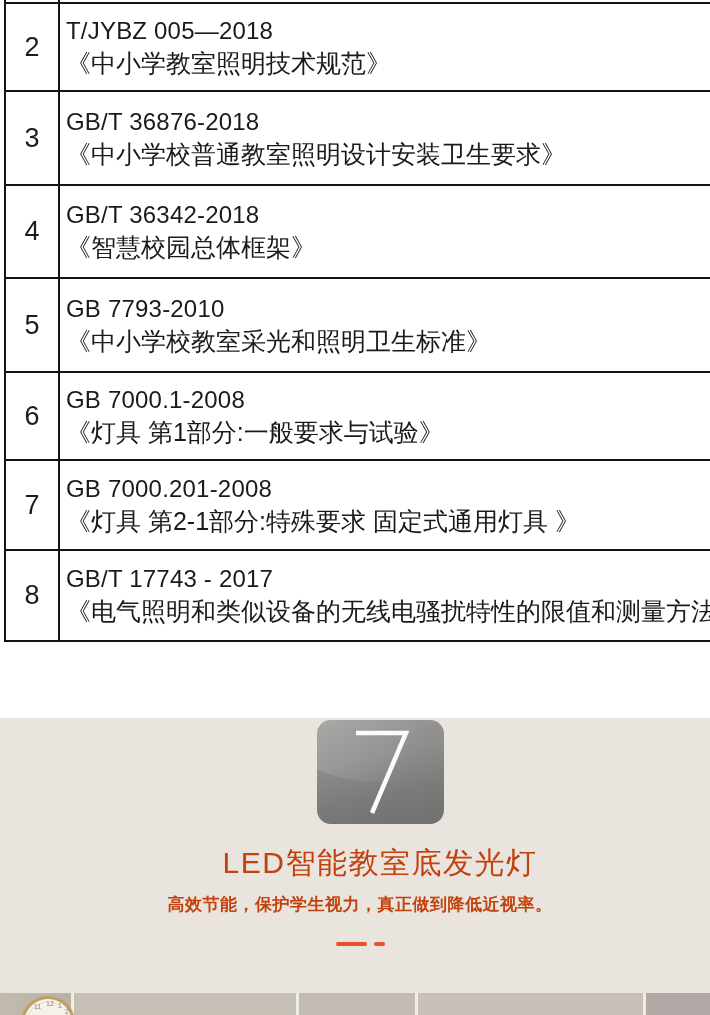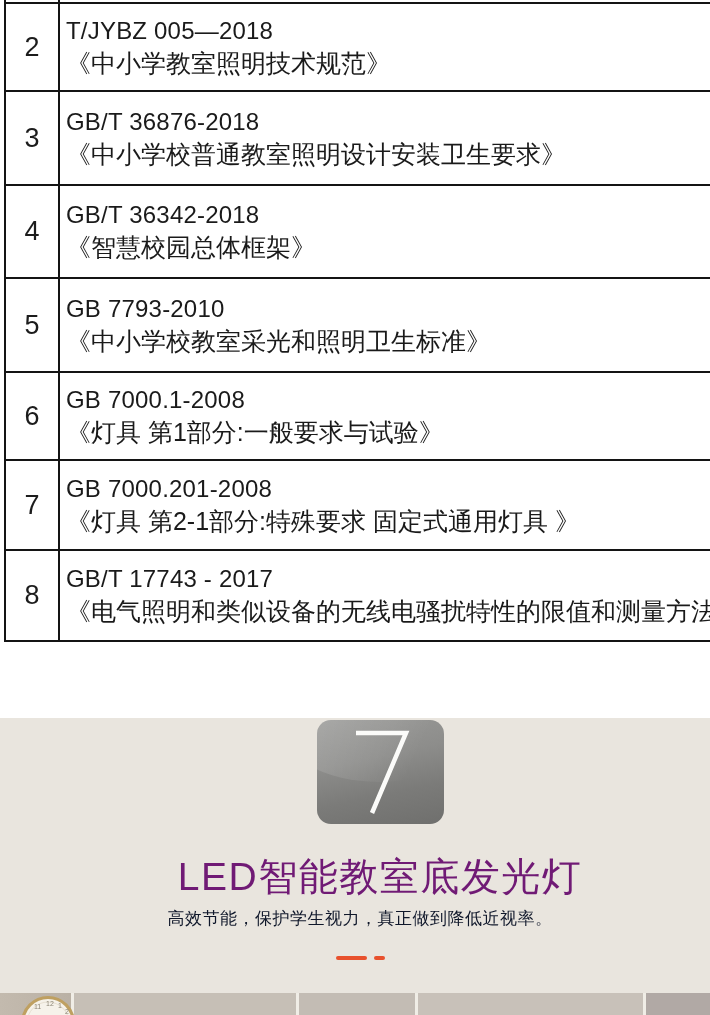--- a/index.html
+++ b/index.html
@@ -48,24 +48,24 @@
   .badge::before{
     content:"";position:absolute;left:-30%;top:-55%;width:160%;height:115%;
     border-radius:50%;
     background:linear-gradient(115deg,rgba(255,255,255,0.22),rgba(255,255,255,0.06) 55%,rgba(255,255,255,0) 70%);
   }
   .badge .sr-text{
     position:absolute;width:1px;height:1px;overflow:hidden;clip:rect(0 0 0 0);white-space:nowrap;
   }
   .badge svg{position:absolute;left:0;top:0;}
   .hero-title{
-    margin-top:36px;font-size:39px;line-height:34px;color:#701a75;letter-spacing:1.5px;
+    margin-top:22px;font-size:30px;line-height:34px;color:#c2410c;letter-spacing:1.5px;
   }
   .hero-subtitle{
-    margin-top:13px;font-size:17px;line-height:24px;font-weight:normal;color:#0f172a;
+    margin-top:13px;font-size:17px;line-height:24px;font-weight:bold;color:#c2410c;
     letter-spacing:0.5px;transform:translateX(-20px);
   }
   .divider{
     margin-top:25px;display:flex;align-items:center;gap:7px;transform:translateX(-20px);
   }
   .dash-long{width:31px;height:4px;border-radius:2px;background:#e8512d;}
   .dash-short{width:11px;height:4px;border-radius:2px;background:#e8512d;}
 
   
   .photo-strip{height:22px;display:flex;position:relative;overflow:hidden;}

